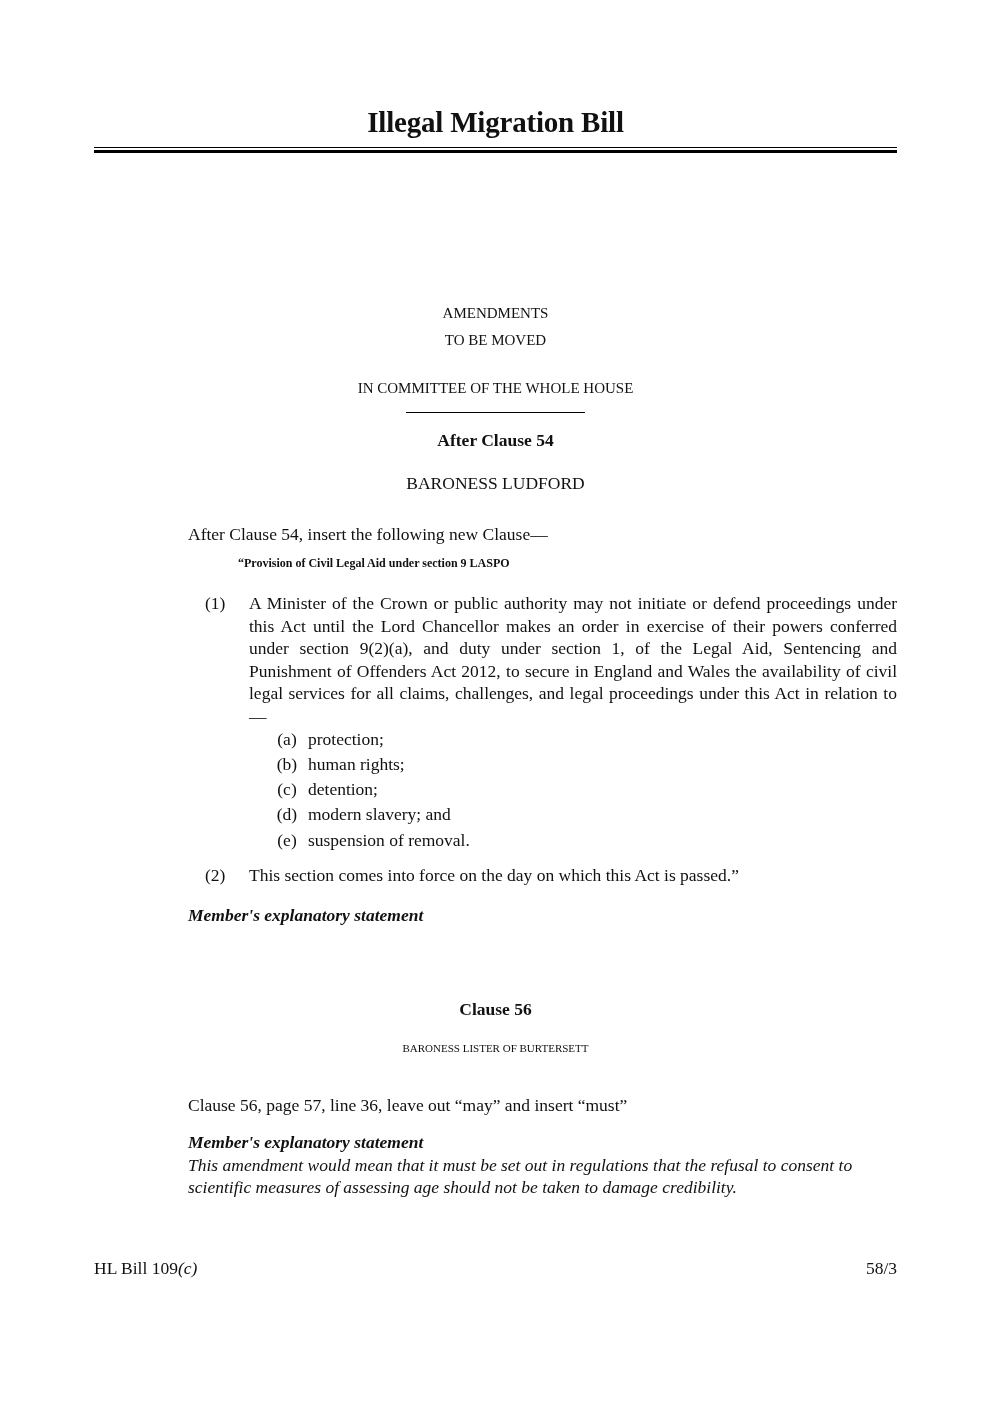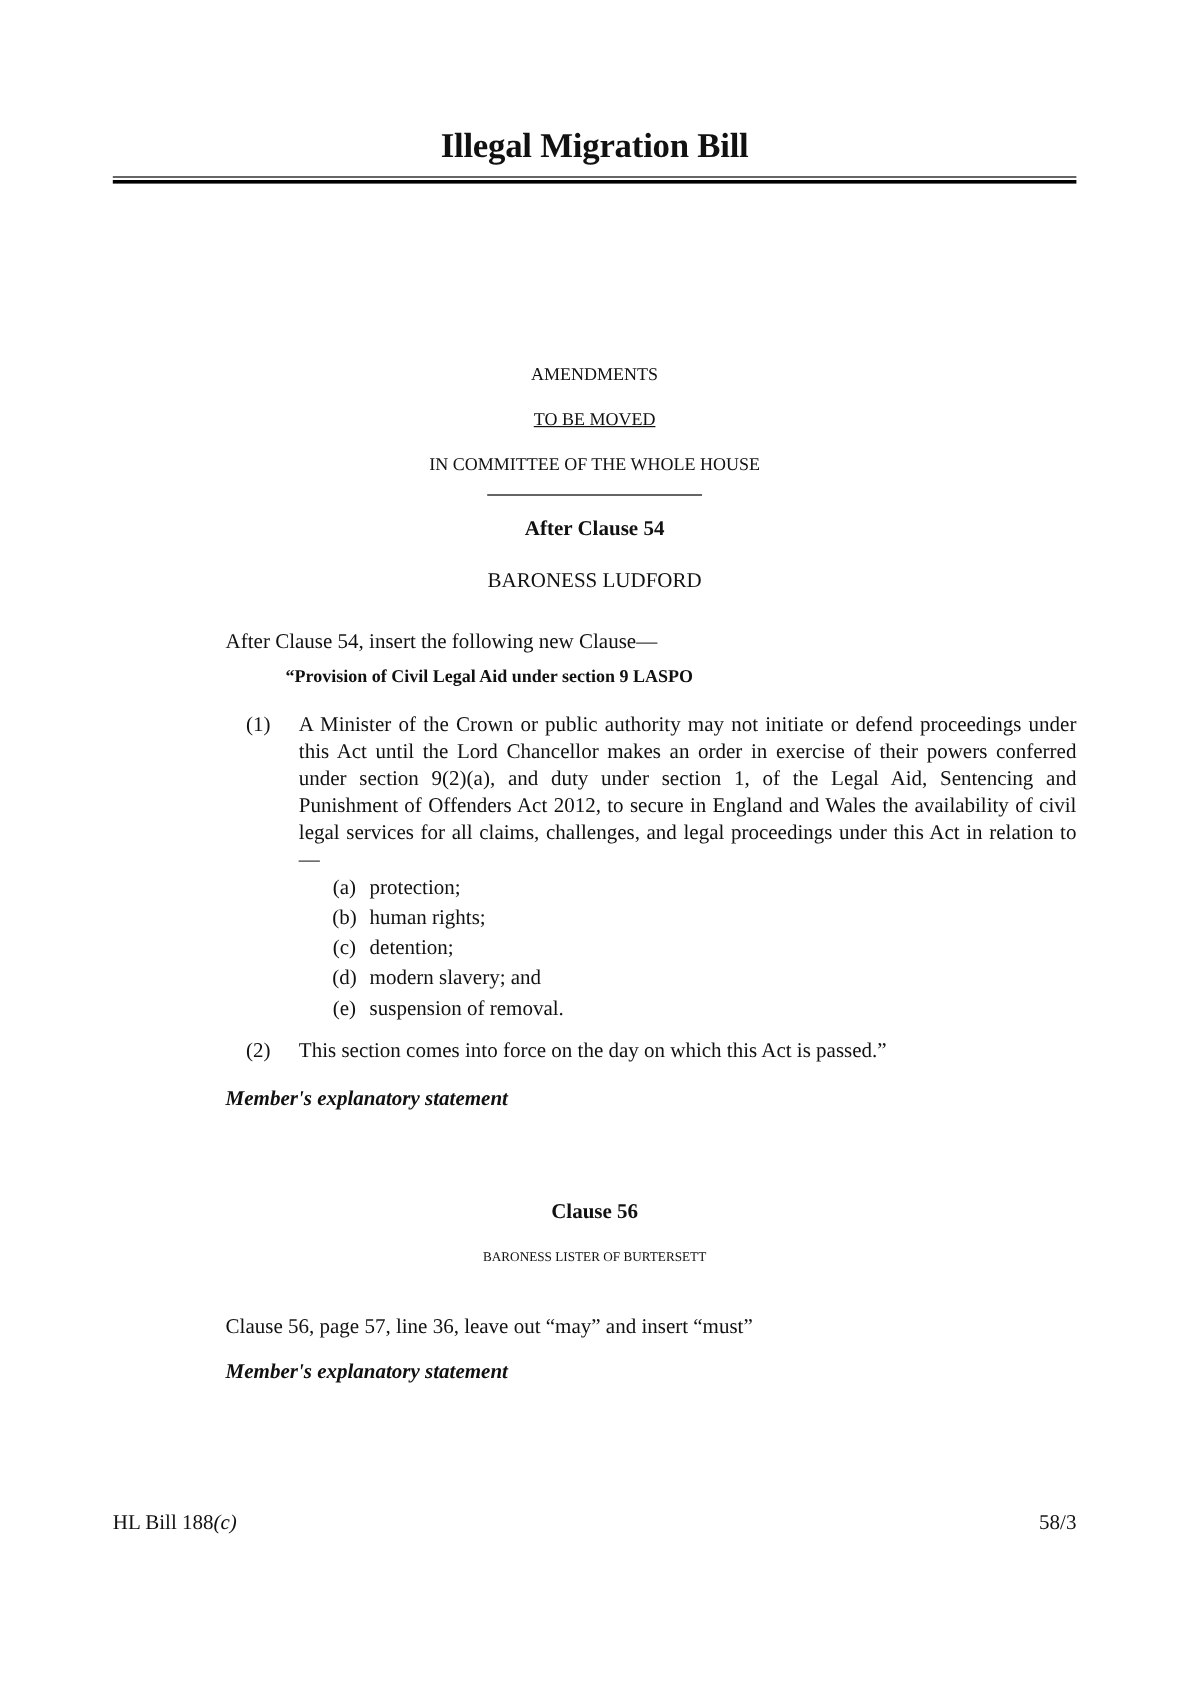--- a/index.html
+++ b/index.html
@@ -11,41 +11,41 @@
   .title {
     left: 94px; width: 803px; top: 106px; text-align: center;
     font-size: 29px; font-weight: bold; letter-spacing: -0.2px;
   }
   .rule-thin { left: 94px; width: 803px; top: 147px; height: 1px; background: #000; }
   .rule-thick { left: 94px; width: 803px; top: 150px; height: 3px; background: #000; }
   .center { left: 94px; width: 803px; text-align: center; font-size: 15px; }
   .short-rule { left: 406px; width: 179px; top: 412px; height: 1px; background: #000; }
   .bold { font-weight: bold; }
   .para { left: 188px; width: 709px; font-size: 17.5px; line-height: 22.5px; }
-  .heading-new { left: 238px; font-size: 15px; font-weight: bold; }
+  .heading-new { left: 238px; font-size: 12px; font-weight: bold; }
   .sub { left: 205px; width: 692px; font-size: 17.5px; line-height: 22.5px; }
   .sub .num { position: absolute; left: 0; top: 0; }
   .sub .txt { margin-left: 44px; text-align: justify; text-align-last: left; }
   .item { left: 266px; font-size: 17.5px; line-height: 22.5px; }
   .item .num { display: inline-block; width: 42px; text-align: center; }
   .es-head { font-weight: bold; font-style: italic; }
   .es-body { font-style: italic; }
   .footer { font-size: 17.5px; top: 1258px; }
 </style>
 </head>
 <body>
 
 <div>
 
   <div class="abs title">Illegal Migration Bill</div>
   <div class="abs rule-thin"></div>
   <div class="abs rule-thick"></div>
 
   <div class="abs center" style="top:305px;">AMENDMENTS</div>
-  <div class="abs center" style="top:342px;text-decoration:underline;">TO BE MOVED</div>
+  <div class="abs center" style="top:332px;">TO BE MOVED</div>
   <div class="abs center" style="top:380px;">IN COMMITTEE OF THE WHOLE HOUSE</div>
   <div class="abs short-rule"></div>
 
   <div class="abs center bold" style="top:430px; font-size:17.5px;">After Clause 54</div>
   <div class="abs center" style="top:473px; font-size:17.5px;">BARONESS LUDFORD</div>
 
   <div class="abs para" style="top:523px;">After Clause 54, insert the following new Clause—</div>
   <div class="abs heading-new" style="top:556px;">“Provision of Civil Legal Aid under section 9 LASPO</div>
 
   <div class="abs sub" style="top:592px;">
@@ -78,20 +78,21 @@
     <div class="es-head">Member's explanatory statement</div>
   </div>
 
   <div class="abs center bold" style="top:999px; font-size:17.5px;">Clause 56</div>
   <div class="abs center" style="top:1042px; font-size:11px;">BARONESS LISTER OF BURTERSETT</div>
 
   <div class="abs para" style="top:1094px;">Clause 56, page 57, line 36, leave out “may” and insert “must”</div>
 
   <div class="abs para" style="top:1131px;">
     <div class="es-head">Member's explanatory statement</div>
+    <div class="es-body">This amendment would mean that it must be set out in regulations that the refusal to consent to scientific measures of assessing age should not be taken to damage credibility.</div>
   </div>
 
   <div class="abs footer" style="left:94px;">
-    <span>HL Bill 188</span><i>(c)</i>
+    <span>HL Bill 109</span><i>(c)</i>
   </div>
   <div class="abs footer" style="right:94px;">58/3</div>
 
 </div>
 
 </body></html>

